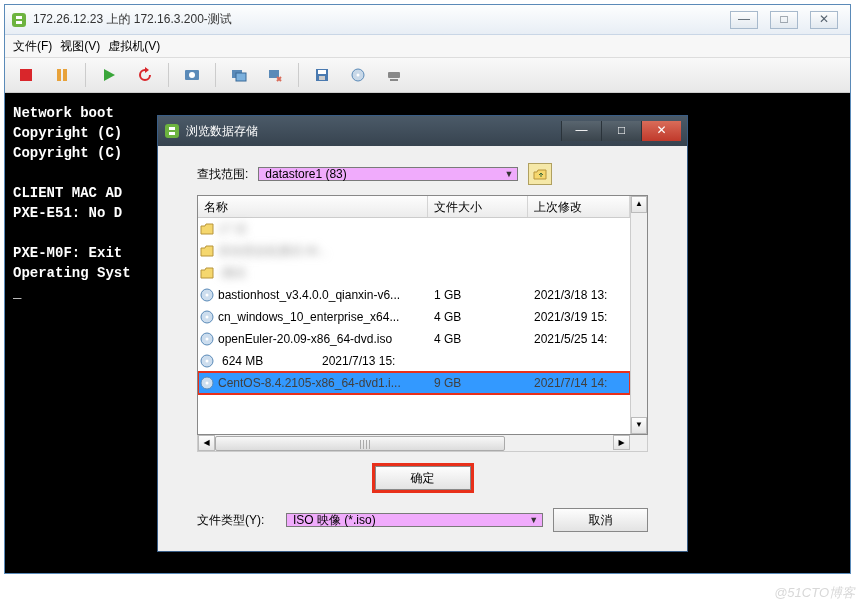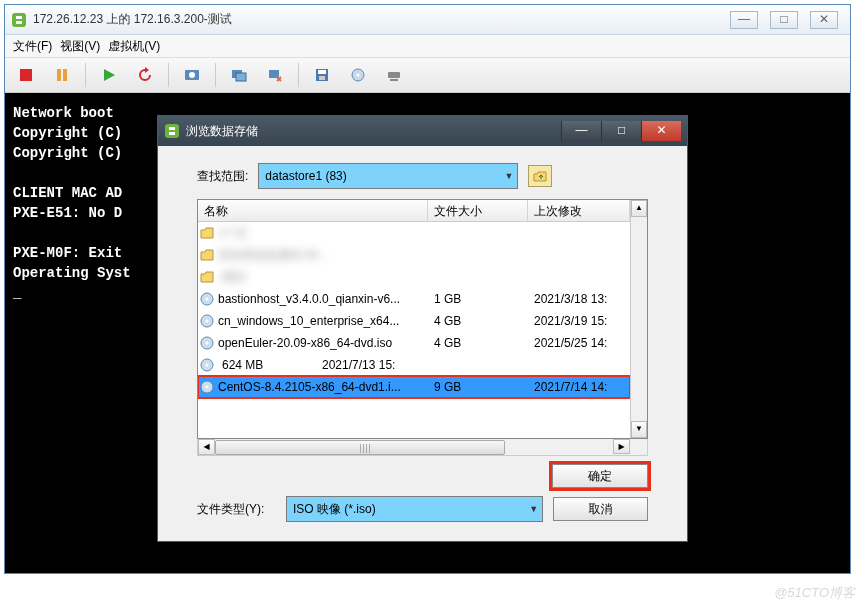--- a/index.html
+++ b/index.html
@@ -17,45 +17,45 @@
 .sep{width:1px;height:24px;background:#ccc}
 .console{background:#000;color:#fff;font-family:"Courier New",monospace;font-size:14px;font-weight:bold;padding:10px 8px;height:480px;line-height:20px;white-space:pre}
 .dlg{position:absolute;left:157px;top:115px;width:531px;background:#f0f0f0;border:1px solid #395d86;box-shadow:2px 2px 8px rgba(0,0,0,.4)}
 .dlg-tb{height:30px;background:linear-gradient(#4b5a68,#37434f);display:flex;align-items:center;padding:0 6px}
 .dlg-tb .title-text{color:#fff}
 .dlg-wbtns{display:flex}
 .dlg-wbtn{width:40px;height:20px;background:linear-gradient(#59656f,#3a444c);color:#fff;text-align:center;line-height:18px;border-left:1px solid #2a333a;cursor:pointer}
 .dlg-wbtn.close{background:linear-gradient(#d96c59,#c0392b)}
 .dlg-body{padding:14px 36px 16px;border:3px solid #f0f0f0}
 .row{display:flex;align-items:center;margin-bottom:10px;gap:10px}
-.combo{height:26px;border:1px solid #7a7a7a;background:#7dd3fc;padding:0 20px 0 6px;position:relative;display:flex;align-items:center}
+.combo{height:14px;border:1px solid #7a7a7a;background:#f0abfc;padding:0 20px 0 6px;position:relative;display:flex;align-items:center}
 .combo::after{content:"▼";position:absolute;right:4px;font-size:9px;color:#333}
 .up-btn{width:24px;height:22px;border:1px solid #b0a060;background:#f5e8a8;display:flex;align-items:center;justify-content:center;cursor:pointer}
 .list{border:1px solid #888;background:#fff;height:240px;display:flex}
 .list-main{flex:1;overflow:hidden}
 .lh{display:flex;background:linear-gradient(#fdfdfd,#ececec);border-bottom:1px solid #ccc;height:22px}
 .lh>div{padding:3px 6px;border-right:1px solid #d4d4d4}
 .lh .c1{width:230px}.lh .c2{width:100px}.lh .c3{flex:1}
 .lrow{display:flex;height:22px;align-items:center}
-.lrow.sel{background:#3399ff;color:#000000}
+.lrow.sel{background:#3399ff;color:#404040}
 .lrow.hl{outline:2px solid #e8301a;outline-offset:-1px}
 .lrow .ic{width:18px;display:flex;justify-content:center}
 .lrow .c1{width:212px;padding-left:2px;overflow:hidden;white-space:nowrap}
 .lrow .c2{width:100px;padding-left:6px}
 .lrow .c3{flex:1;padding-left:6px}
 .blur{filter:blur(4px);color:#999}
 .vsb{width:17px;background:#f0f0f0;border-left:1px solid #ccc;position:relative}
 .vsb .ar{height:17px;background:linear-gradient(#fdfdfd,#e5e5e5);border:1px solid #bbb;text-align:center;font-size:8px;line-height:14px}
 .vsb .ar.dn{position:absolute;bottom:0;width:100%}
 .hsb{height:17px;background:#f0f0f0;border:1px solid #ccc;border-top:none;display:flex;position:relative}
 .hsb .ar{width:17px;background:linear-gradient(#fdfdfd,#e5e5e5);border:1px solid #bbb;text-align:center;font-size:8px;line-height:13px}
 .hsb .ar.rt{position:absolute;right:17px}
 .hsb .thumb{position:absolute;left:17px;width:290px;height:15px;top:1px;background:linear-gradient(#f8f8f8,#dcdcdc);border:1px solid #aaa;border-radius:2px}
 .hsb .grip{position:absolute;left:50%;top:3px;width:10px;height:9px;background:repeating-linear-gradient(90deg,#aaa 0 1px,transparent 1px 3px)}
-.btns{display:flex;justify-content:flex-end;gap:12px;margin-top:8px}
+.btns{display:flex;justify-content:center;gap:12px;margin-top:14px}
 .btn{width:96px;height:24px;border:1px solid #888;background:linear-gradient(#fdfdfd,#e3e3e3);cursor:pointer}
 .btn.hl{outline:3px solid #e8301a}
 .watermark{position:absolute;right:10px;bottom:4px;color:#d8d8d8;font-size:13px;font-style:italic}
 </style>
 </head>
 <body>
 
 <div class="outer">
   <div class="titlebar">
     <svg class="app-ico" viewBox="0 0 16 16">
@@ -280,21 +280,21 @@
       <div class="ar">◀</div>
       <div class="thumb">
           <div class="grip"></div>
         </div>
       <div class="ar rt">▶</div>
     </div>
 
     <div class="btns">
       <button class="btn hl">确定</button>
     </div>
-    <div class="row" style="margin-top:8px;margin-bottom:0">
+    <div class="row" style="margin-top:18px;margin-bottom:0">
       <span style="width:80px">文件类型(Y):</span>
       <div class="combo" style="width:260px">
           <span>ISO 映像 (*.iso)</span>
         </div>
       <button class="btn" style="margin-left:auto">取消</button>
     </div>
   </div>
 </div>
 
 <div class="watermark">@51CTO博客</div>

